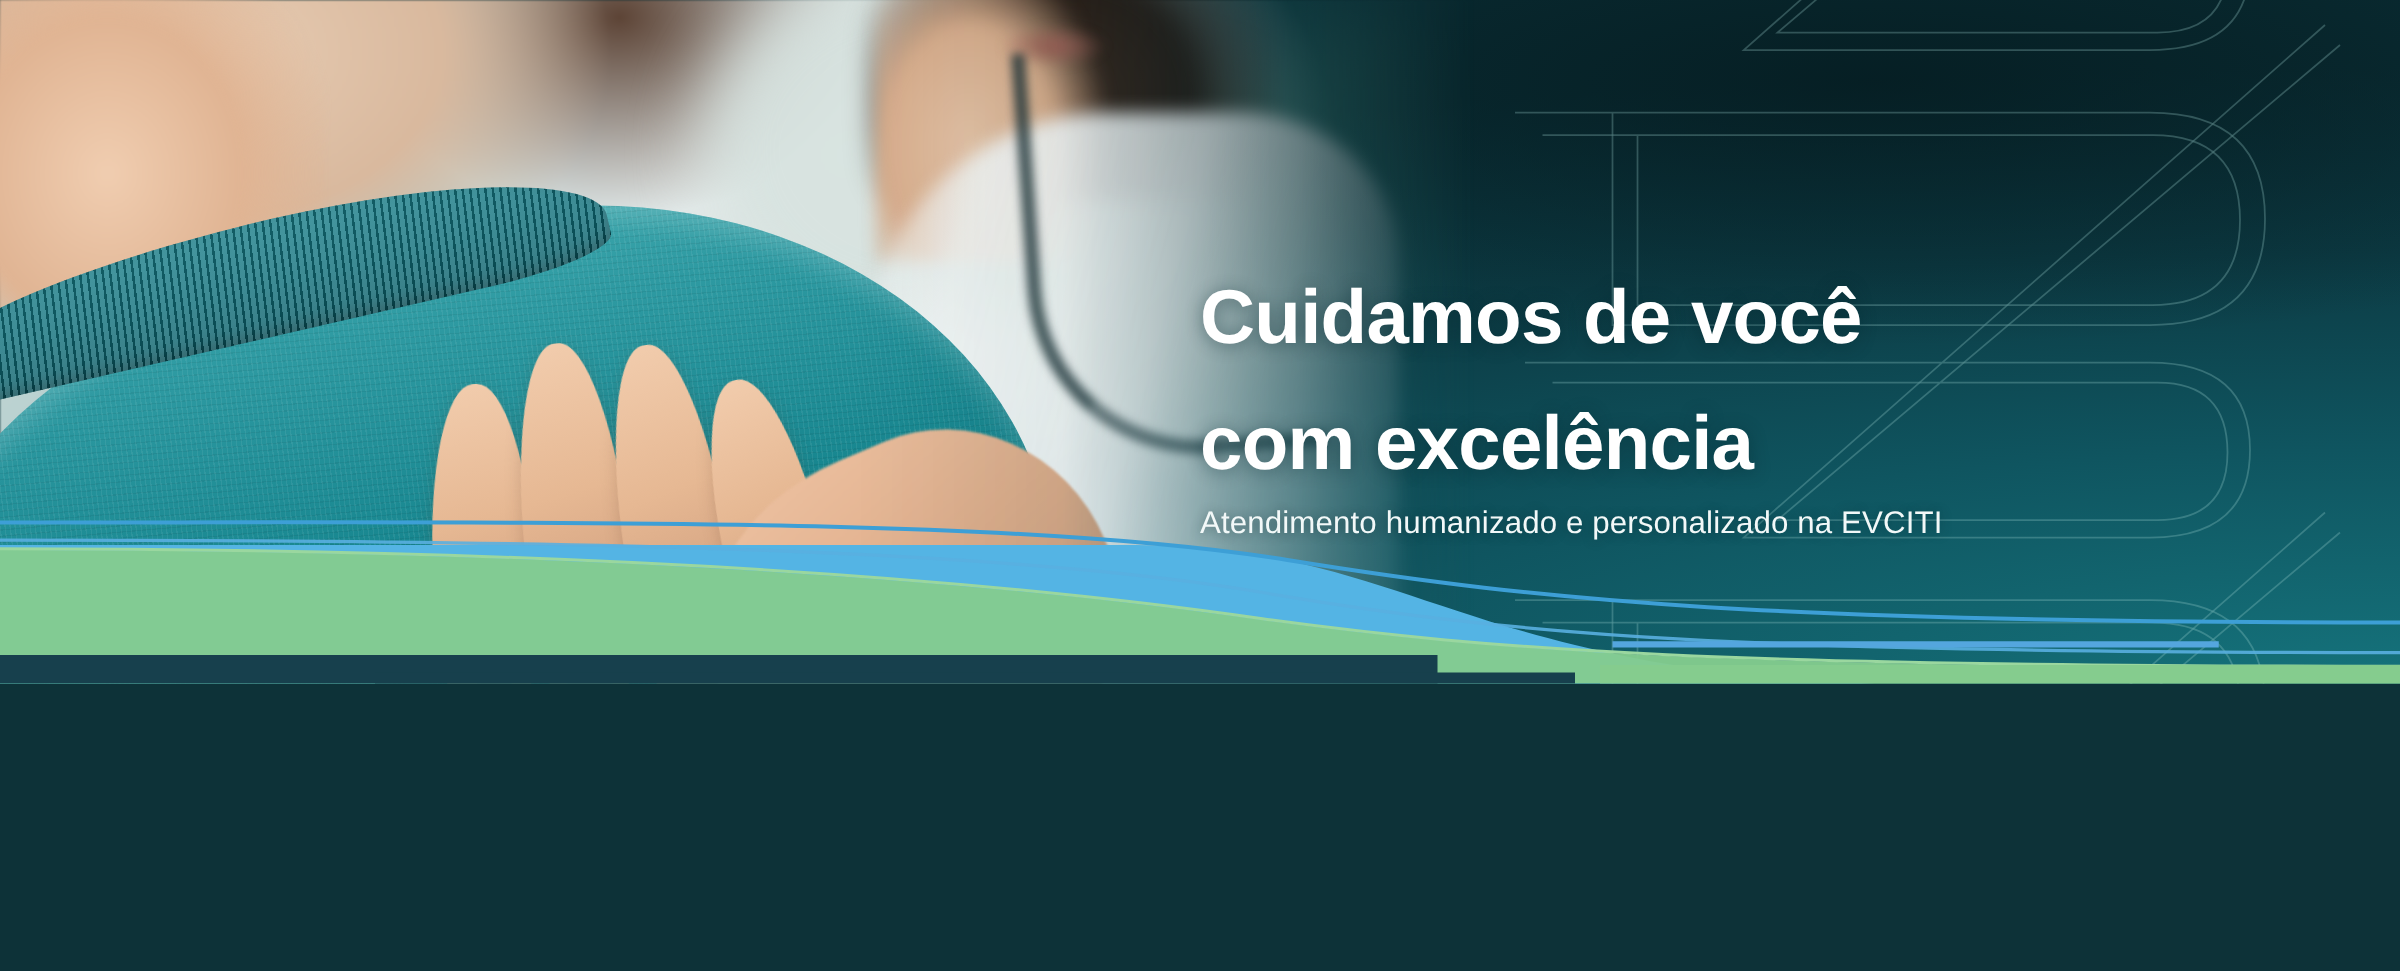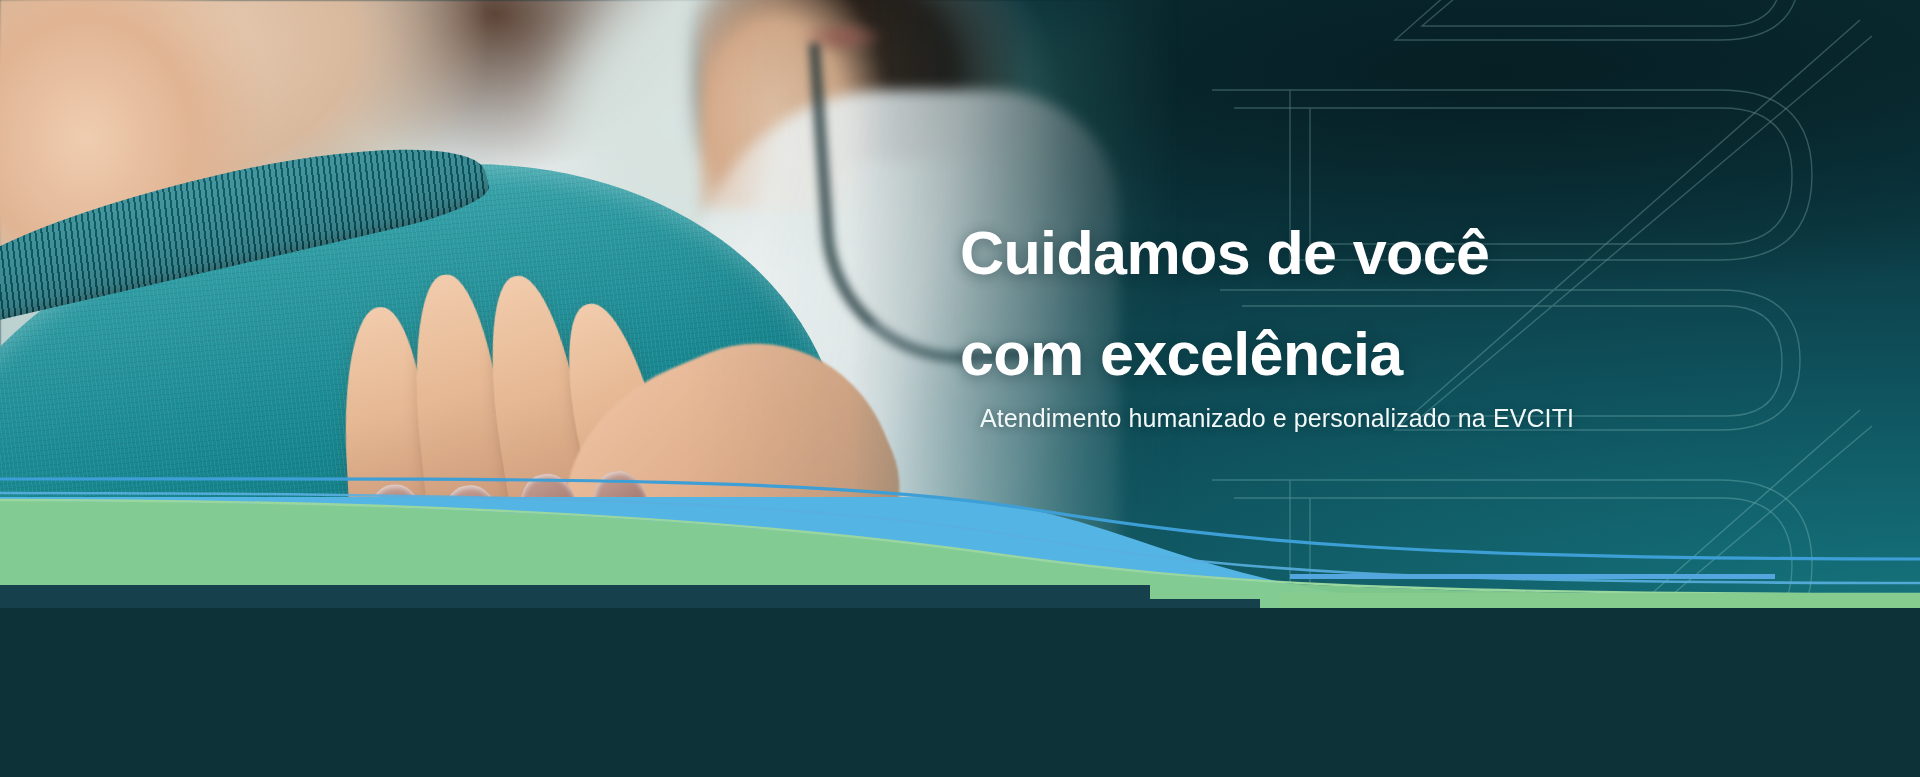--- a/index.html
+++ b/index.html
@@ -1,20 +1,20 @@
 <!DOCTYPE html>
 <html lang="pt-BR"><head>
 <meta charset="utf-8">
 <title>EVCITI — Hero</title>
 <style>
   *{margin:0;padding:0;box-sizing:border-box;}
   html,body{width:1920px;height:777px;overflow:hidden;background:#0d3238;}
   body{font-family:"Liberation Sans",sans-serif;}
 
-  .hero{position:relative;width:1920px;height:608px;overflow:hidden;}
+  .hero{position:relative;width:1920px;height:547px;overflow:hidden;}
 
   
   .brand-panel{
     position:absolute;inset:0;
     background:
       radial-gradient(120% 90% at 100% 100%, #15737c 0%, #0f5560 38%, #0c3b44 70%, #0a2e35 100%),
       linear-gradient(160deg,#0b2b31 0%, #10525c 55%, #0d3e47 100%);
   }
   .brand-panel::after{
     content:"";position:absolute;inset:0;
@@ -142,21 +142,20 @@
   
   .copy{position:absolute;left:960px;top:222px;width:820px;z-index:6;}
   .headline{
     color:#fff;font-weight:700;font-size:61px;line-height:1.02;
     letter-spacing:-.6px;text-shadow:0 2px 14px rgba(6,38,44,.45);
   }
   .headline .l2{display:block;margin-top:39px;}
   .subhead{
     margin-top:19px;color:#f2f8f8;font-size:25px;font-weight:400;letter-spacing:.1px;
     text-shadow:0 1px 9px rgba(6,38,44,.45);
-    margin-left:20px;
   }
 
   
   .waves{position:absolute;left:0;bottom:0;width:1920px;height:135px;z-index:7;}
   .waves svg{display:block;width:100%;height:100%;}
 
   
   .hairline{position:absolute;left:0;height:3px;z-index:5;}
   .hl-a{top:683px;width:1920px;background:rgba(126,188,226,.85);}
   .hl-b{top:690px;width:1920px;background:rgba(126,188,226,.45);height:2px;}

